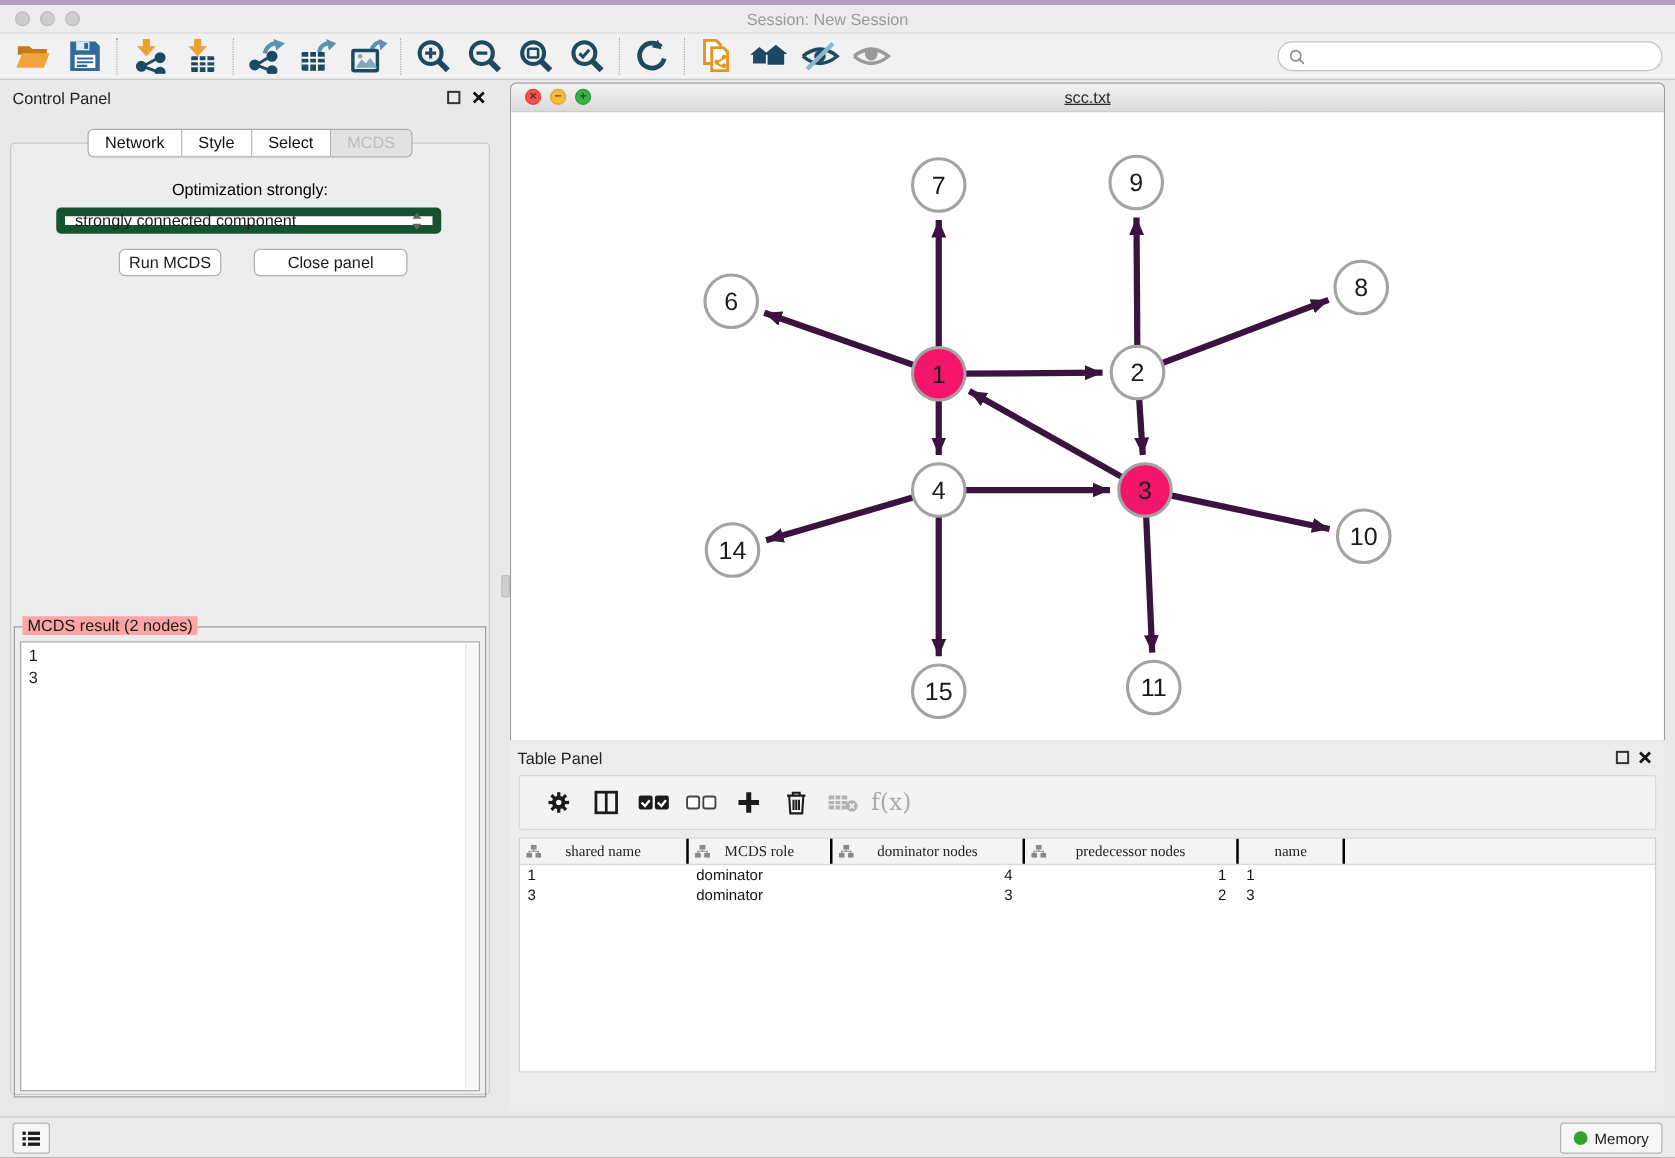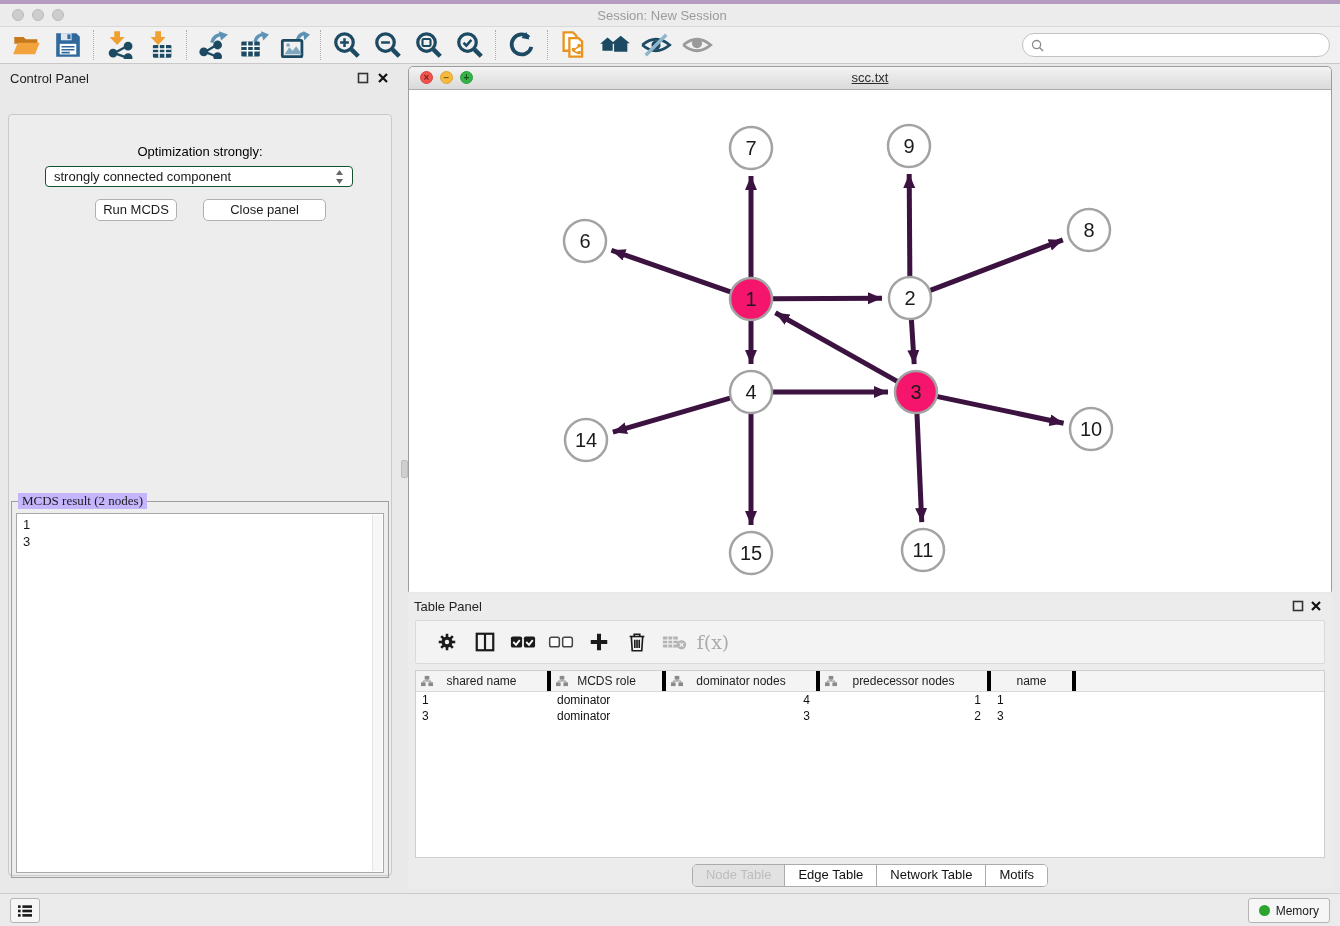--- a/index.html
+++ b/index.html
@@ -28,27 +28,27 @@
   .panel-head .ptitle{position:absolute;left:10px;top:5px;color:#222;}
   .mini-ico{position:absolute;top:6px;width:13px;height:13px;cursor:pointer;}
   .cpanel-body{position:absolute;left:8px;right:8px;top:48px;bottom:4px;background:#EDEDED;
                border:1px solid #C9C9C9;border-radius:4px;}
   .seg-tabs{position:absolute;left:0;right:0;top:37px;display:flex;justify-content:center;z-index:3;}
   .seg{display:flex;border:1px solid #ABABAB;border-radius:5px;overflow:hidden;background:#FFF;height:21px;}
   .seg .tab{padding:2px 13px 0;border-right:1px solid #ABABAB;background:#FFF;color:#111;cursor:pointer;}
   .seg .tab:last-child{border-right:none;}
   .seg .tab.active{background:#E2E2E2;color:#BDBDBD;}
   .opt-label{position:absolute;left:0;right:0;top:29px;text-align:center;color:#000;}
-  .dropdown{position:absolute;left:36px;width:308px;top:51px;height:21px;background:#FFF;border:1px solid #14532d;
+  .dropdown{position:absolute;left:36px;width:308px;top:51px;height:21px;background:#FFF;border:7px solid #14532d;
             border-radius:4px;display:flex;align-items:center;padding:0 8px;box-sizing:border-box;cursor:pointer;}
   .dropdown .dval{flex:1;}
   .btn{position:absolute;top:84px;height:22px;background:#FFF;border:1px solid #B0B0B0;border-radius:5px;
        text-align:center;line-height:20px;cursor:pointer;box-sizing:border-box;}
   .groupbox{position:absolute;left:2px;width:378px;top:386px;height:377px;border:1px solid #9E9E9E;box-sizing:border-box;}
-  .groupbox .legend{position:absolute;left:6px;top:-9px;background:#c4b5fd;padding:0 4px;font-family:Liberation Serif, serif;}
+  .groupbox .legend{position:absolute;left:6px;top:-9px;background:#fca5a5;padding:0 4px;}
   .resultarea{position:absolute;left:4px;right:4px;top:11px;bottom:4px;background:#FFF;border:1px solid #A9A9A9;
               padding:2px 6px;box-sizing:border-box;line-height:17px;overflow:hidden;}
   .resultarea .sbtrack{position:absolute;right:1px;top:1px;bottom:1px;width:9px;background:#F7F7F7;border-left:1px solid #E4E4E4;}
 
   
   .vsplit{position:absolute;left:400px;top:66px;width:7px;height:814px;}
   .vgrip{position:absolute;left:1px;top:394px;width:5px;height:16px;background:#CFCFCF;border:1px solid #BDBDBD;border-radius:2px;}
 
   
   .netwin{position:absolute;left:408px;top:66px;width:924px;height:526px;border:1px solid #9C9C9C;
@@ -64,22 +64,22 @@
   .net-body{position:relative;width:922px;height:502px;background:#FFF;overflow:hidden;}
 
   
   .tpanel{position:absolute;left:408px;top:594px;width:924px;height:295px;background:#ECECEC;}
   .tp-toolbar{position:absolute;left:7px;right:7px;top:26px;height:44px;background:#F3F3F3;
               border:1px solid #DADADA;border-radius:2px;display:flex;align-items:center;padding-left:12px;box-sizing:border-box;}
   .tp-ibtn{width:38px;height:30px;display:flex;align-items:center;justify-content:center;flex:0 0 auto;cursor:pointer;}
   .fx{font-family:"DejaVu Serif",serif;font-size:19px;color:#ABABAB;}
   .ttable{position:absolute;left:7px;right:7px;top:76px;height:188px;background:#FFF;border:1px solid #CFCFCF;box-sizing:border-box;}
   .thead{display:flex;height:20px;background:#F4F4F4;border-bottom:1px solid #D8D8D8;}
-  .th{display:flex;align-items:center;justify-content:center;gap:5px;border-right:4px solid #000000;
-      font-size:12px;color:#222;box-sizing:border-box;cursor:pointer;position:relative;}
+  .th{display:flex;align-items:center;justify-content:center;gap:5px;border-right:2px solid #000000;
+      font-size:12px;color:#222;box-sizing:border-box;cursor:pointer;position:relative;font-family:Liberation Serif, serif;}
   .th .sico{position:absolute;left:5px;top:4px;}
   .trow{display:flex;height:16px;font-size:12px;color:#111;}
   .td{box-sizing:border-box;padding:1px 6px 0;}
   .td.r{text-align:right;padding-right:10px;}
   .tp-tabs{position:absolute;left:0;right:0;top:270px;display:flex;justify-content:center;}
 
   
   .statusbar{position:absolute;left:0;top:893px;right:0;height:33px;background:#EBEBEB;border-top:1px solid #CCC;}
   .sq-btn{position:absolute;top:4px;height:25px;background:#F6F6F6;border:1px solid #B5B5B5;border-radius:3px;
           display:flex;align-items:center;justify-content:center;box-sizing:border-box;cursor:pointer;}
@@ -251,20 +251,28 @@
       <span class="mini-ico" style="right:30px">
         <svg width="12" height="12" viewBox="0 0 12 12">
             <rect x="1.5" y="1.5" width="9" height="9" fill="none" stroke="#333" stroke-width="1.6"></rect>
           </svg>
       </span>
       <span class="mini-ico" style="right:10px">
         <svg width="12" height="12" viewBox="0 0 12 12">
             <path d="M2 2l8 8M10 2l-8 8" stroke="#111" stroke-width="2.2"></path>
           </svg>
       </span>
+    </div>
+    <div class="seg-tabs">
+      <div class="seg">
+        <span class="tab">Network</span>
+        <span class="tab">Style</span>
+        <span class="tab">Select</span>
+        <span class="tab active">MCDS</span>
+      </div>
     </div>
     <div class="cpanel-body">
       <div class="opt-label">Optimization strongly:</div>
       <div class="dropdown">
         <span class="dval">strongly connected component</span>
         <svg width="9" height="14" viewBox="0 0 9 14">
             <path fill="#666" d="M4.5 0L8 5H1zM4.5 14L1 9h7z"></path>
           </svg>
       </div>
       <div class="btn" style="left:86px;width:82px">Run MCDS</div>
@@ -496,28 +504,20 @@
         <span class="td" style="width:85px">1</span>
       </div>
       <div class="trow">
         <span class="td" style="width:135px">3</span>
         <span class="td" style="width:115px">dominator</span>
         <span class="td r" style="width:154px">3</span>
         <span class="td r" style="width:171px">2</span>
         <span class="td" style="width:85px">3</span>
       </div>
     </div>
-    <div class="tp-tabs">
-      <div class="seg">
-        <span class="tab active">Node Table</span>
-        <span class="tab">Edge Table</span>
-        <span class="tab">Network Table</span>
-        <span class="tab">Motifs</span>
-      </div>
-    </div>
   </div>
 
   <div class="statusbar">
     <div class="sq-btn" style="left:10px;width:30px">
       <svg width="16" height="14" viewBox="0 0 18 16">
           <g fill="#1b1b1b">
             <rect x="1" y="1.5" width="3" height="3"></rect>
             <rect x="6" y="1.5" width="11" height="3"></rect>
             <rect x="1" y="6.5" width="3" height="3"></rect>
             <rect x="6" y="6.5" width="11" height="3"></rect>

